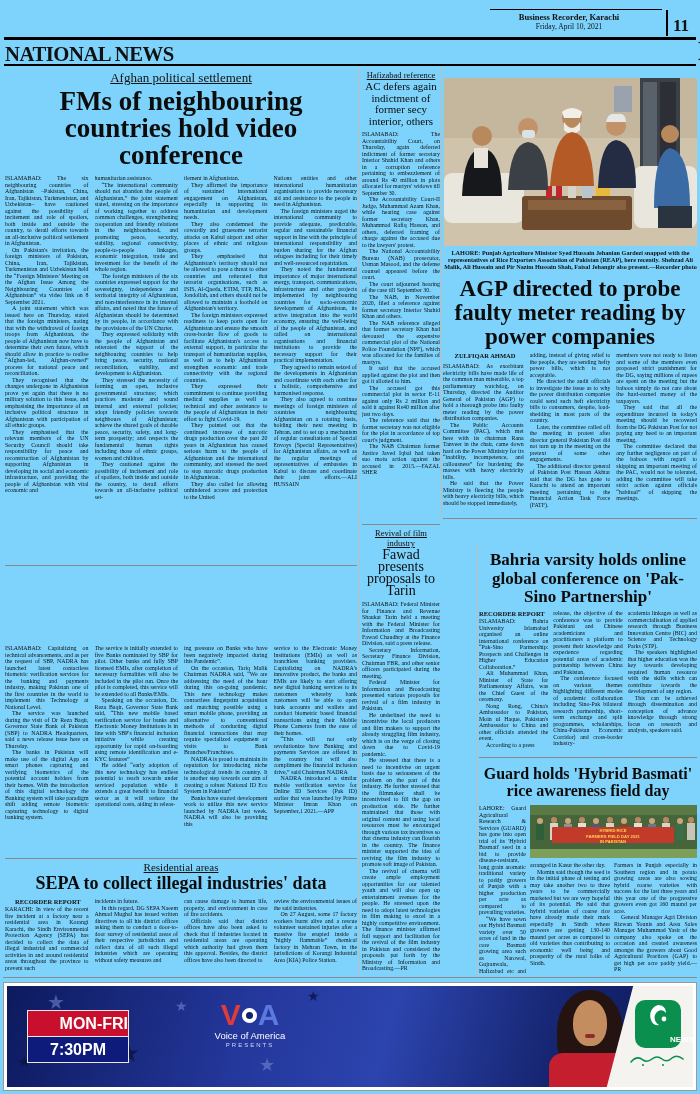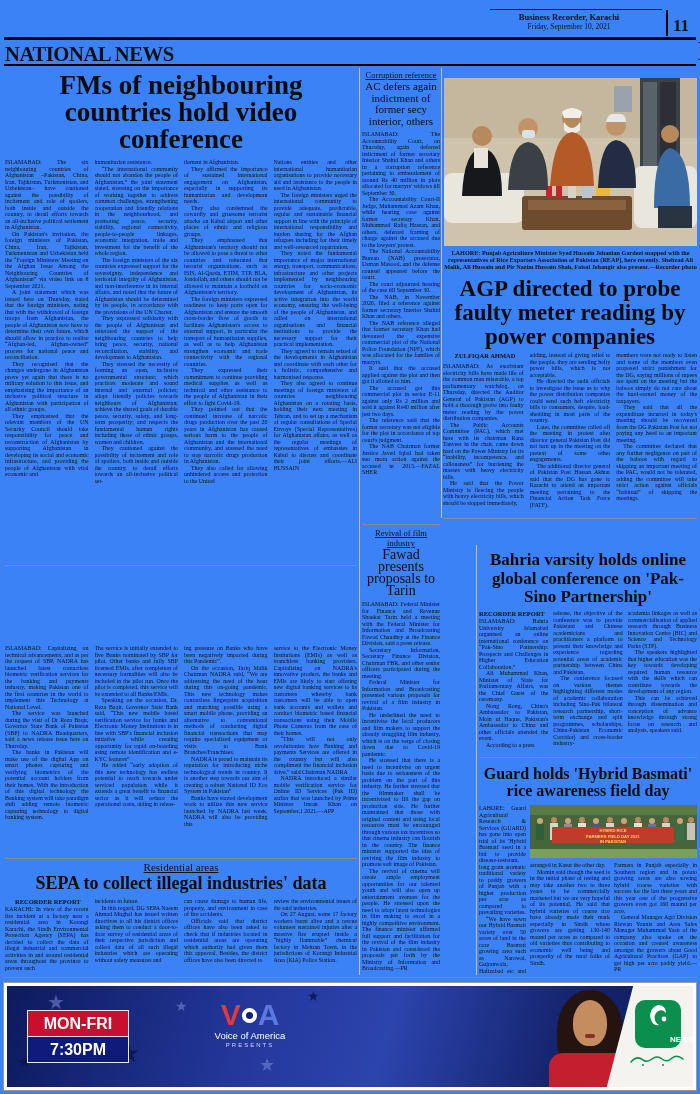--- a/index.html
+++ b/index.html
@@ -1,16 +1,16 @@
 <!DOCTYPE html>
 <html><head>
 <meta charset="utf-8">
 <style>
   html,body{margin:0;padding:0;background:#e8e6e0;}
-  .page{position:relative;width:700px;height:1094px;background:#3b82f6;color:#111;
+  .page{position:relative;width:700px;height:1094px;background:#7dd3fc;color:#111;
         font-family:"Liberation Serif",serif;overflow:hidden;}
   .abs{position:absolute;}
   .rule{background:#000;}
   .grayrule{background:#8a8a8a;}
   .vline{background:#c0bdb6;width:1px;}
   .mast-paper{font-weight:bold;font-size:8.5px;line-height:10px;text-align:center;}
   .mast-date{font-size:7.5px;line-height:9px;text-align:center;}
   .page-num{font-size:17px;font-weight:bold;}
   .section-title{font-size:22px;font-weight:bold;letter-spacing:-0.5px;transform:scaleX(.94);transform-origin:left;}
   .br-logo{font-size:27px;font-weight:bold;letter-spacing:-1px;margin-left:48px;}
@@ -26,21 +26,21 @@
   .col p:first-child,.coltext p:first-child{text-indent:0;}
   .caption{font-size:6.2px;line-height:7.2px;font-weight:bold;text-align:center;}
   
   .ad-frame{background:#fff;border:1px solid #999;padding:3px;}
   .ad-inner{position:relative;width:100%;height:101px;overflow:hidden;
             background:linear-gradient(105deg,#0d1a5e 0%,#24379b 35%,#2c44ae 55%,#15246e 80%,#0d1a5e 100%);}
   .star{position:absolute;color:rgba(120,140,215,.55);font-family:"DejaVu Sans",sans-serif;}
   .star.dark{color:rgba(10,20,70,.8);}
   .sched{width:100px;text-align:center;font-family:"Liberation Sans",sans-serif;font-weight:bold;
          color:#fff;font-size:16px;line-height:25px;}
-  .sched-days{background:#c8102e;border:1px solid #e8e8e8;}
+  .sched-days{background:#c8102e;border:1px solid #e8e8e8;text-align:right;}
   .sched-time{background:#0e1b7a;border:1px solid #e8e8e8;border-top:none;}
   .voa{width:130px;text-align:center;font-family:"Liberation Sans",sans-serif;color:#fff;}
   .voa-row{display:flex;align-items:center;justify-content:center;height:30px;}
   .voa-v{color:#e03a3a;font-size:30px;font-weight:bold;line-height:30px;}
   .voa-a{color:#5a7ae0;font-size:30px;font-weight:bold;line-height:30px;}
   .voa-dot{width:15px;height:15px;border-radius:50%;background:#fff;margin:0 1px;position:relative;}
   .voa-dot::after{content:"";position:absolute;left:4px;top:4px;width:7px;height:7px;border-radius:50%;background:#10226b;}
   .voa-name{font-size:9.5px;line-height:11px;}
   .voa-presents{font-size:6px;letter-spacing:2px;color:#cfd6ff;line-height:9px;}
   .show-title{font-family:"Liberation Sans",sans-serif;font-weight:bold;color:#fff;font-size:38px;line-height:40px;
@@ -56,31 +56,32 @@
   .aaj-news{color:#fff;font-family:"Liberation Sans",sans-serif;font-weight:bold;font-size:8px;line-height:9px;padding-left:35px;}
 </style>
 </head>
 <body>
 
 <div class="page">
 
   <div class="abs rule" style="left:490px;top:9px;width:172px;height:1px;"></div>
   <div class="abs" style="left:478px;top:12px;width:182px;">
     <div class="mast-paper">Business Recorder, Karachi</div>
-    <div class="mast-date">Friday, September 10, 2021</div>
+    <div class="mast-date">Friday, April 10, 2021</div>
   </div>
   <div class="abs rule" style="left:666px;top:10px;width:1.5px;height:26px;"></div>
   <div class="abs page-num" style="left:673px;top:16px;">11</div>
 
   <div class="abs rule" style="left:4px;top:37px;width:692px;height:3px;"></div>
   <div class="abs section-title" style="left:5px;top:41px;">NATIONAL NEWS</div>
   <div class="abs br-logo" style="left:650px;top:36px;">BR</div>
   <div class="abs rule" style="left:4px;top:64px;width:692px;height:1.5px;"></div>
 
   <div class="abs" style="left:5px;top:70px;width:352px;">
+    <div class="kicker" style="font-size:13px;"><span>Afghan political settlement</span></div>
     <div class="headline" style="font-size:27px;line-height:27px;margin-top:2px;">FMs of neighbouring countries hold video conference</div>
     <div class="cols" style="margin-top:6px;height:388px;gap:6px;">
       <div class="col">
           <p>ISLAMABAD: The six neighbouring countries of Afghanistan –Pakistan, China, Iran, Tajikistan, Turkmenistan, and Uzbekistan– have cautioned against the possibility of incitement and role of spoilers, both inside and outside the country, to derail efforts towards an all-inclusive political settlement in Afghanistan.</p>
           <p>On Pakistan's invitation, the foreign ministers of Pakistan, China, Iran, Tajikistan, Turkmenistan and Uzbekistan held the “Foreign Ministers' Meeting on the Afghan Issue Among the Neighbouring Countries of Afghanistan” via video link on 8 September 2021.</p>
           <p>A joint statement which was issued here on Thursday, stated that the foreign ministers, noting that with the withdrawal of foreign troops from Afghanistan, the people of Afghanistan now have to determine their own future, which should allow in practice to realise “Afghan-led, Afghan-owned” process for national peace and reconciliation.</p>
           <p>They recognised that the changes undergone in Afghanistan prove yet again that there is no military solution to this issue, and emphasising the importance of an inclusive political structure in Afghanistan with participation of all ethnic groups.</p>
           <p>They emphasised that the relevant members of the UN Security Council should take responsibility for peace and reconstruction of Afghanistan by supporting Afghanistan in developing its social and economic infrastructure, and providing the people of Afghanistan with vital economic and</p>
         </div>
       <div class="col">
@@ -106,21 +107,21 @@
           <p>The foreign ministers urged the international community to provide adequate, predictable, regular and sustainable financial support in line with the principle of international responsibility and burden sharing for the Afghan refugees including for their timely and well-resourced repatriation.</p>
           <p>They noted the fundamental importance of major international energy, transport, communications, infrastructure and other projects implemented by neighbouring countries for socio-economic development of Afghanistan, its active integration into the world economy, ensuring the well-being of the people of Afghanistan, and called on international organisations and financial institutions to provide the necessary support for their practical implementation.</p>
           <p>They agreed to remain seized of the developments in Afghanistan and coordinate with each other for a holistic, comprehensive and harmonised response.</p>
           <p>They also agreed to continue meetings of foreign ministers of countries neighbouring Afghanistan on a rotating basis, holding their next meeting in Tehran, and to set up a mechanism of regular consultations of Special Envoys (Special Representatives) for Afghanistan affairs, as well as the regular meetings of representatives of embassies in Kabul to discuss and coordinate their joint efforts.—ALI HUSSAIN</p>
         </div>
     </div>
   </div>
   <div class="abs grayrule" style="left:5px;top:565px;width:352px;height:1px;"></div>
 
   <div class="abs" style="left:362px;top:70px;width:78px;">
-    <div class="kicker" style="font-size:8.5px;"><span>Corruption reference</span></div>
+    <div class="kicker" style="font-size:8.5px;"><span>Hafizabad reference</span></div>
     <div class="headline light" style="font-size:11px;line-height:11.5px;margin-top:1px;">AC defers again indictment of former secy interior, others</div>
     <div class="coltext" style="margin-top:4px;height:385px;">
         <p>ISLAMABAD: The Accountability Court, on Thursday, again deferred indictment of former secretary Interior Shahid Khan and others in a corruption reference pertaining to embezzlement of around Rs 40 million in plots allocated for martyrs' widows till September 30.</p>
         <p>The Accountability Court-II Judge, Muhammad Azam Khan, while hearing case against former secretary Khan, Muhammad Rafiq Hassan, and others, deferred framing of charge against the accused due to the lawyers' protest.</p>
         <p>The National Accountability Bureau (NAB) prosecutor, Usman Masood, and the defense counsel appeared before the court.</p>
         <p>The court adjourned hearing of the case till September 30.</p>
         <p>The NAB, in November 2020, filed a reference against former secretary Interior Shahid Khan and others.</p>
         <p>The NAB reference alleged that former secretary Khan had devoured the expensive commercial plot of the National Police Foundation (NPF), which was allocated for the families of martyrs.</p>
         <p>It said that the accused applied against the plot and then got it allotted to him.</p>
         <p>The accused got this commercial plot in sector E-11 against only Rs 2 million and sold it against Rs40 million after just two days.</p>

